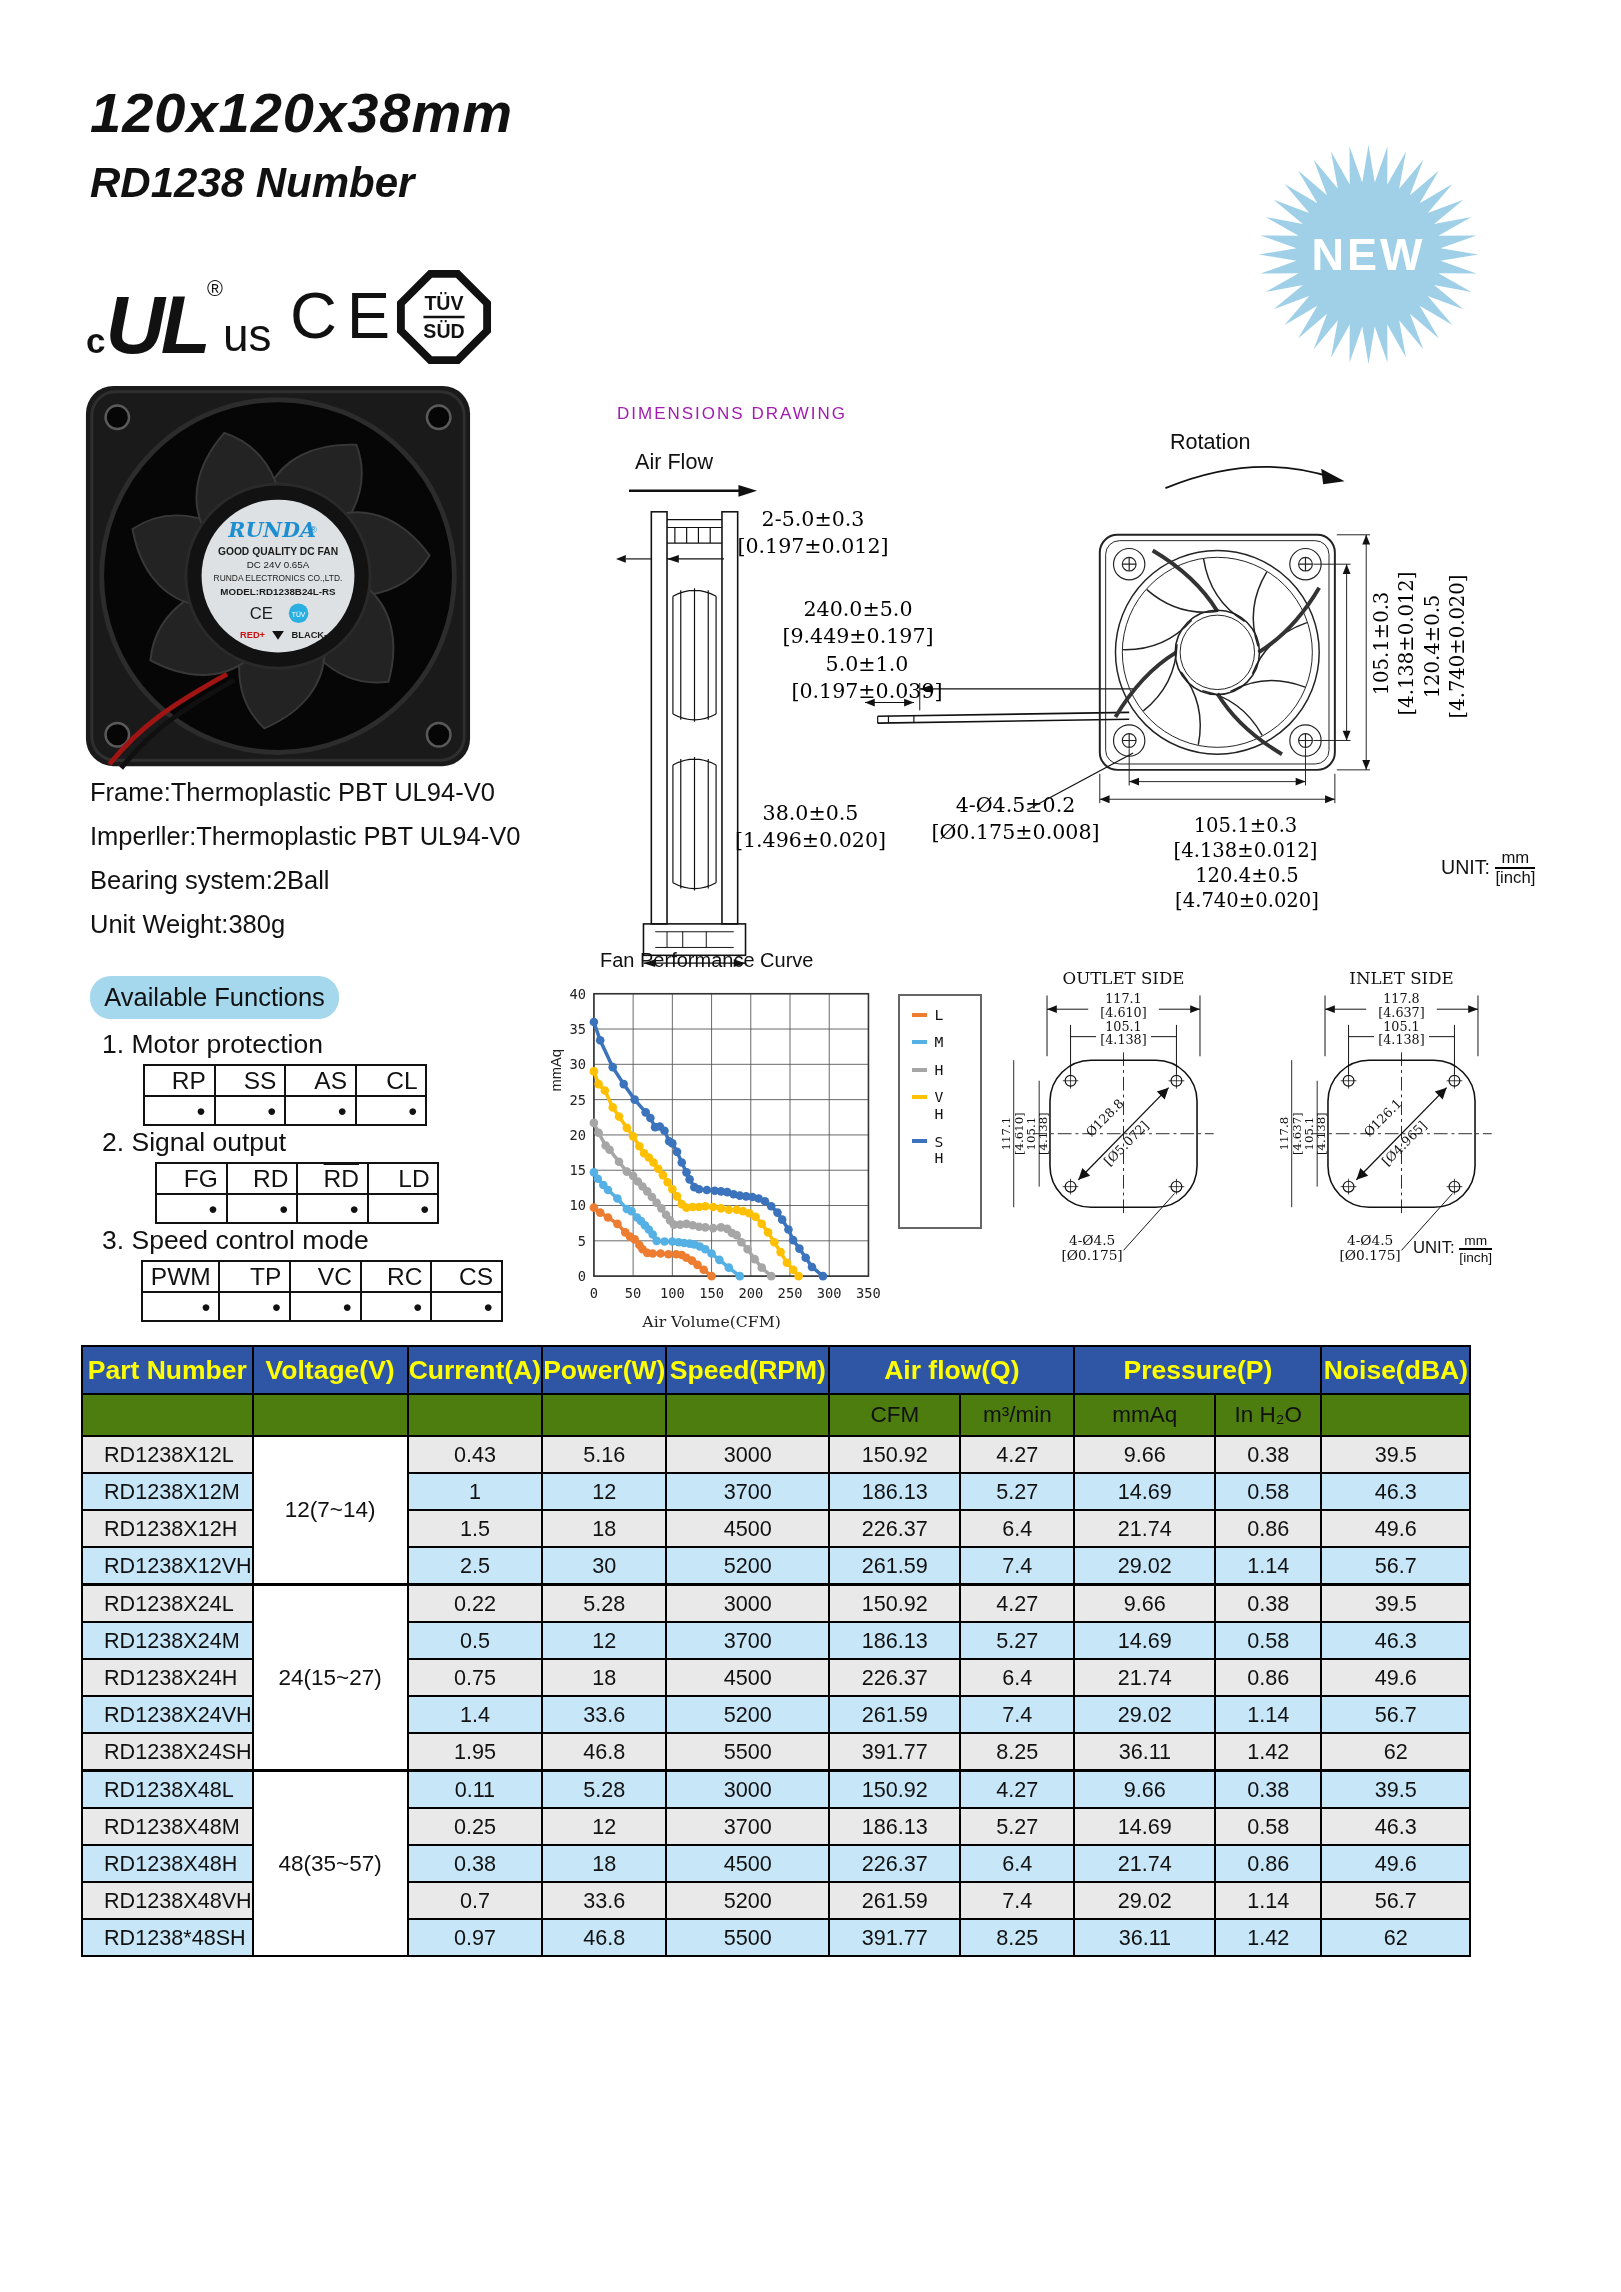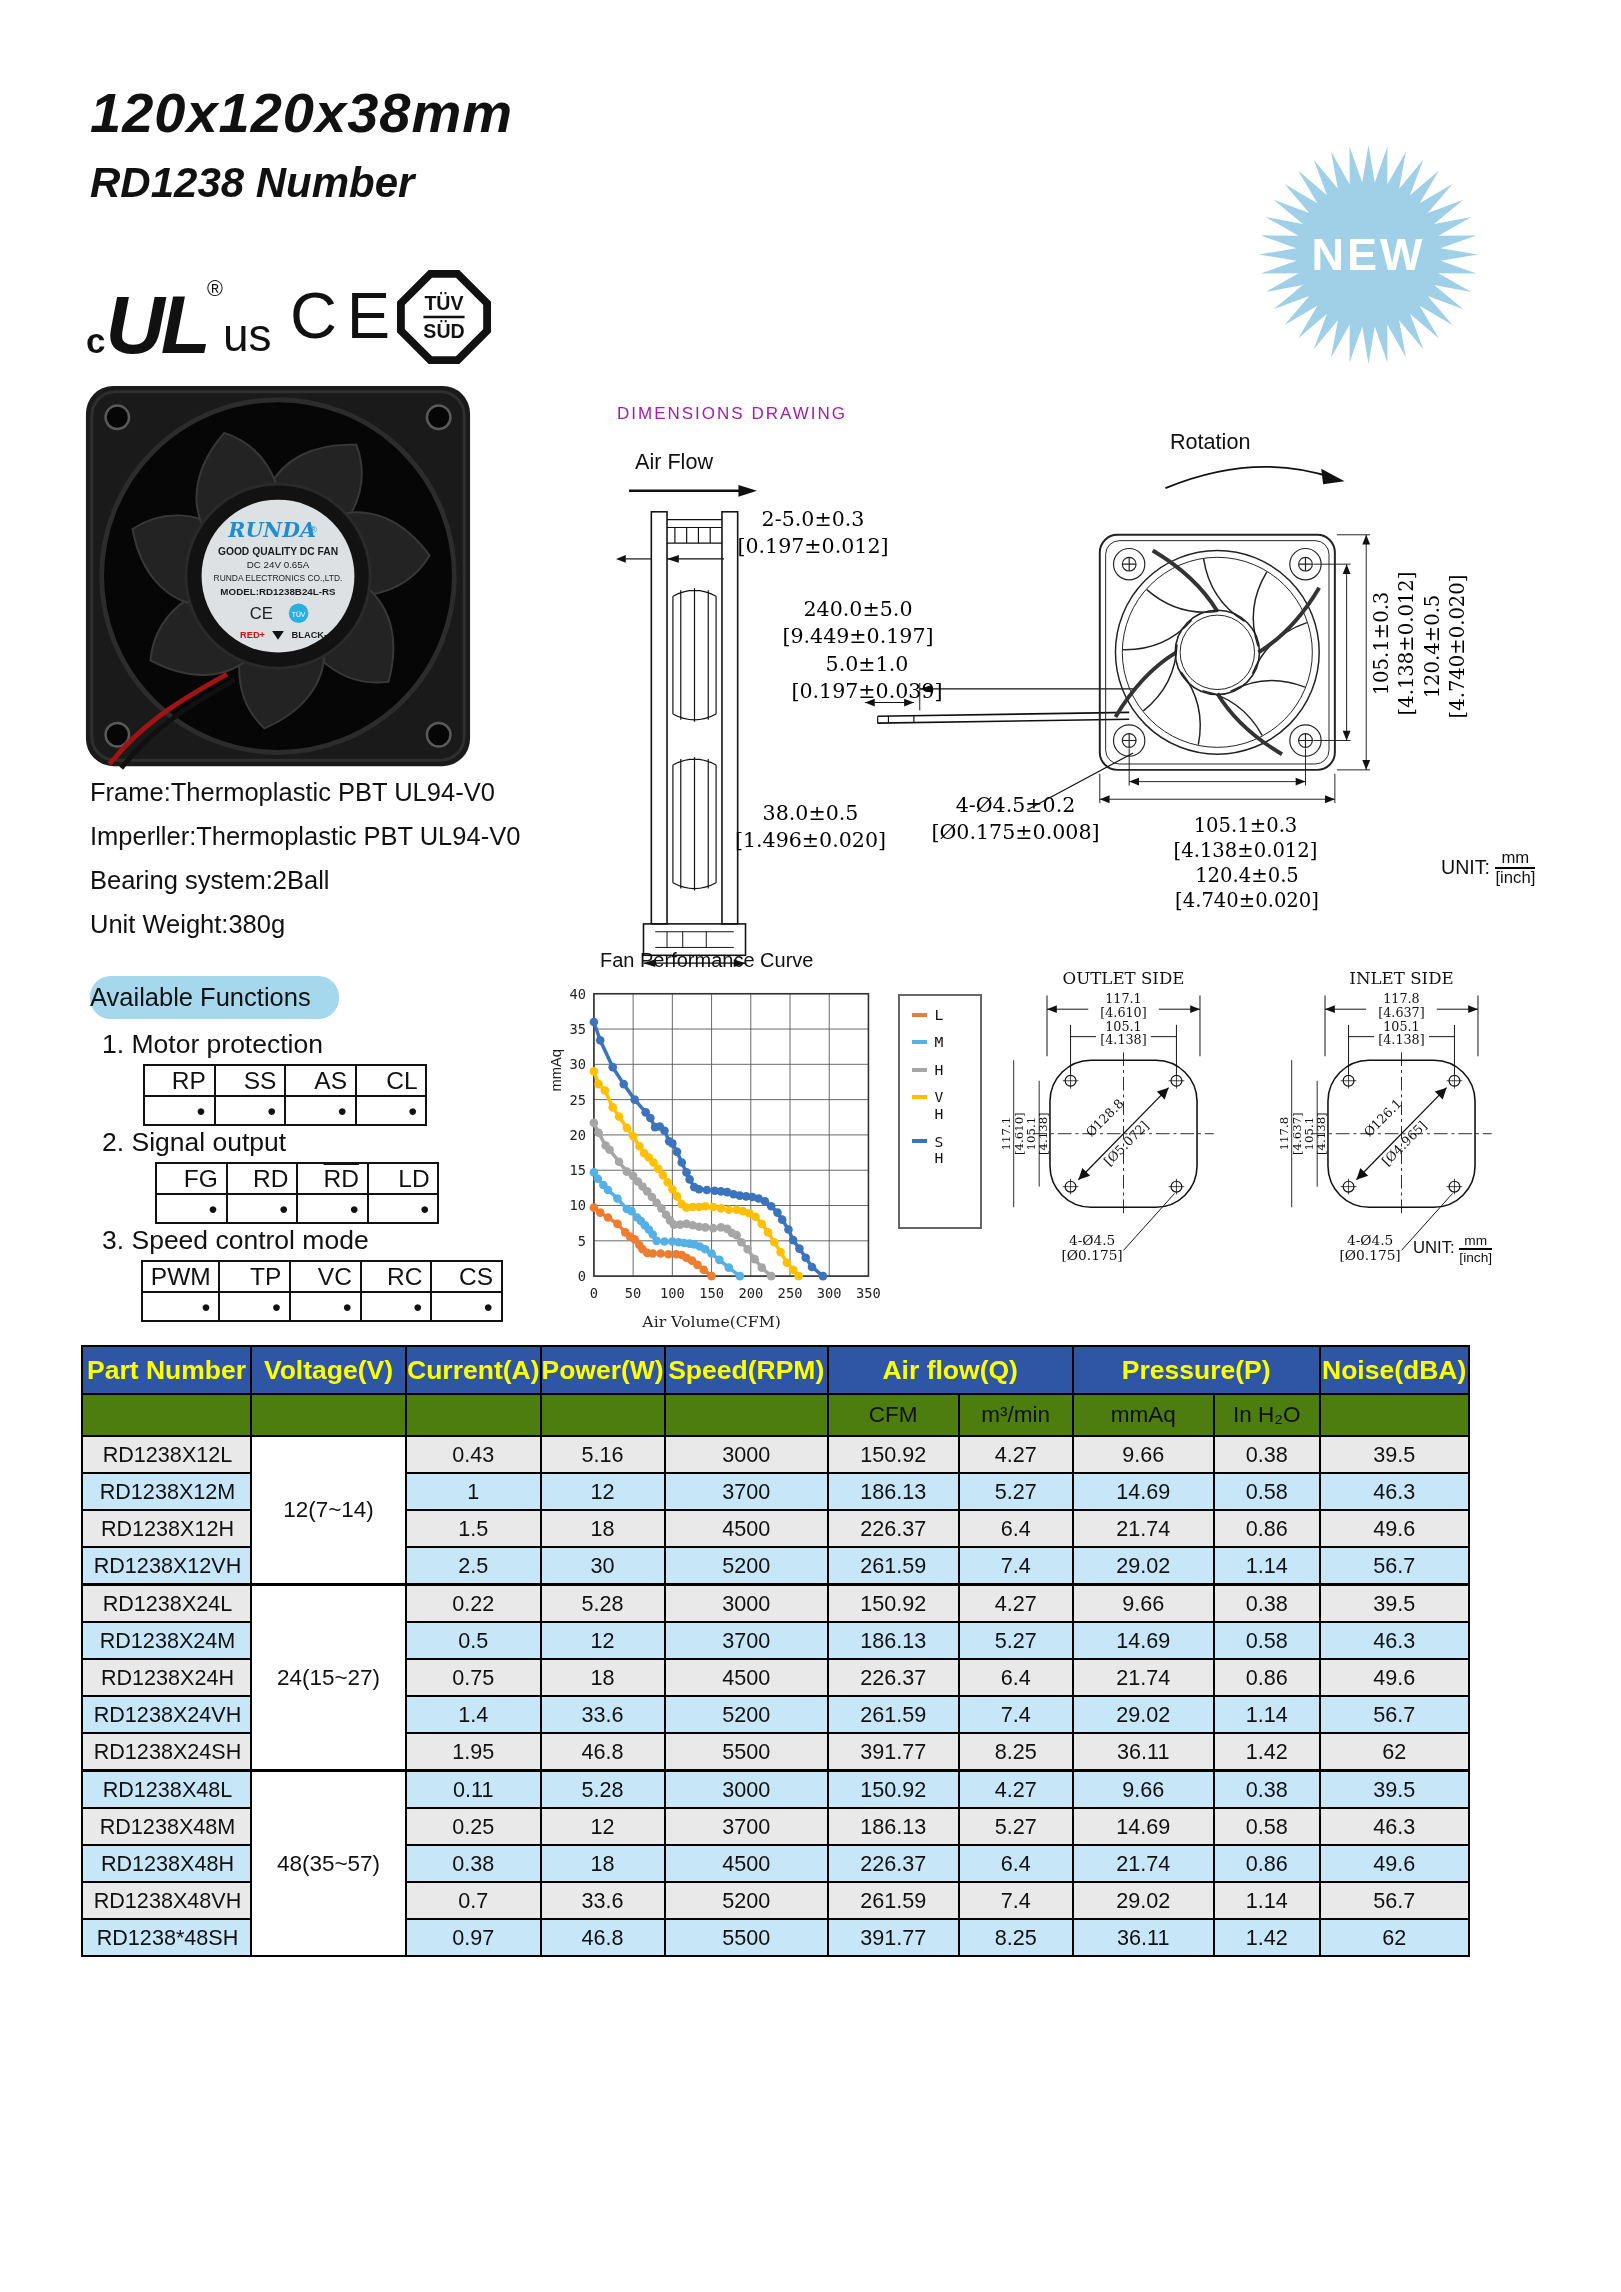--- a/index.html
+++ b/index.html
@@ -23,39 +23,39 @@
   #drw-title{left:617px;top:404px;font-size:17px;letter-spacing:2px;color:#a21caf}
   #airflow-label{left:635px;top:449px;font-size:21.6px}
   #rotation-label{left:1170px;top:429px;font-size:21.6px}
   .unit{position:absolute;font-family:Liberation Sans, sans-serif;font-size:19.6px;white-space:nowrap}
   .unit .frac{display:inline-block;text-align:center;vertical-align:middle;font-size:16.7px;line-height:1.1}
   .unit .frac .t{border-bottom:2px solid #000;padding:0 4.9px}
   
   #specs{left:90px;top:770px;font-size:25.5px;line-height:44px}
   
   #func-pill{left:90px;top:976px;width:249px;height:43px;background:#a5d8ec;border-radius:20.6px;
-             font-size:25.5px;line-height:43px;text-align:left}
+             font-size:25.5px;line-height:43px;text-align:center}
   .flabel{position:absolute;font-size:26.5px}
   .ftab{border-collapse:collapse;font-size:24.5px}
   .ftab td{border:2.5px solid #111;min-width:53px;height:29px;text-align:right;padding:0 7.8px}
   .ftab .ov{text-decoration:overline}
   .ftab .dot{font-size:15.7px;height:27.4px}
   
   #chart-title{left:600px;top:949px;font-size:20px}
   #legend{left:898px;top:994px;width:84px;height:235px;border:2px solid #666;background:#fff;box-sizing:border-box}
   .lg-row{display:flex;align-items:flex-start;padding:10.8px 0 0 11.8px;
           font-family:"DejaVu Sans Mono",monospace;font-size:14.7px;line-height:16.7px}
   .lg-dash{width:15.7px;height:3.9px;margin:5.9px 6.9px 0 0;flex:none}
   
   #spec-table table{border-collapse:collapse;table-layout:fixed;border:2.9px solid #000}
   #spec-table th,#spec-table td{border:2px solid #000;text-align:center;padding:0;overflow:hidden}
   #spec-table .h1 th{height:46px;font-size:26.5px;font-weight:700}
   #spec-table .h2 td{height:40px;font-size:22.5px;border-bottom:2.9px solid #000}
   #spec-table tbody td{height:35px;font-size:21.6px}
-  #spec-table td.part{text-align:center;padding-left:2px}
+  #spec-table td.part{text-align:left;padding-left:21px}
   #spec-table td.vcell{background:#fff !important;font-size:22.5px}
   #spec-table tr.gsep td{border-top:3.9px solid #000}
   #spec-table tr.rg td{background:#e9e9e9}
   #spec-table tr.rb td{background:#c7e6f8}
 </style>
 </head>
 <body>
 
 <div id="page">
 

